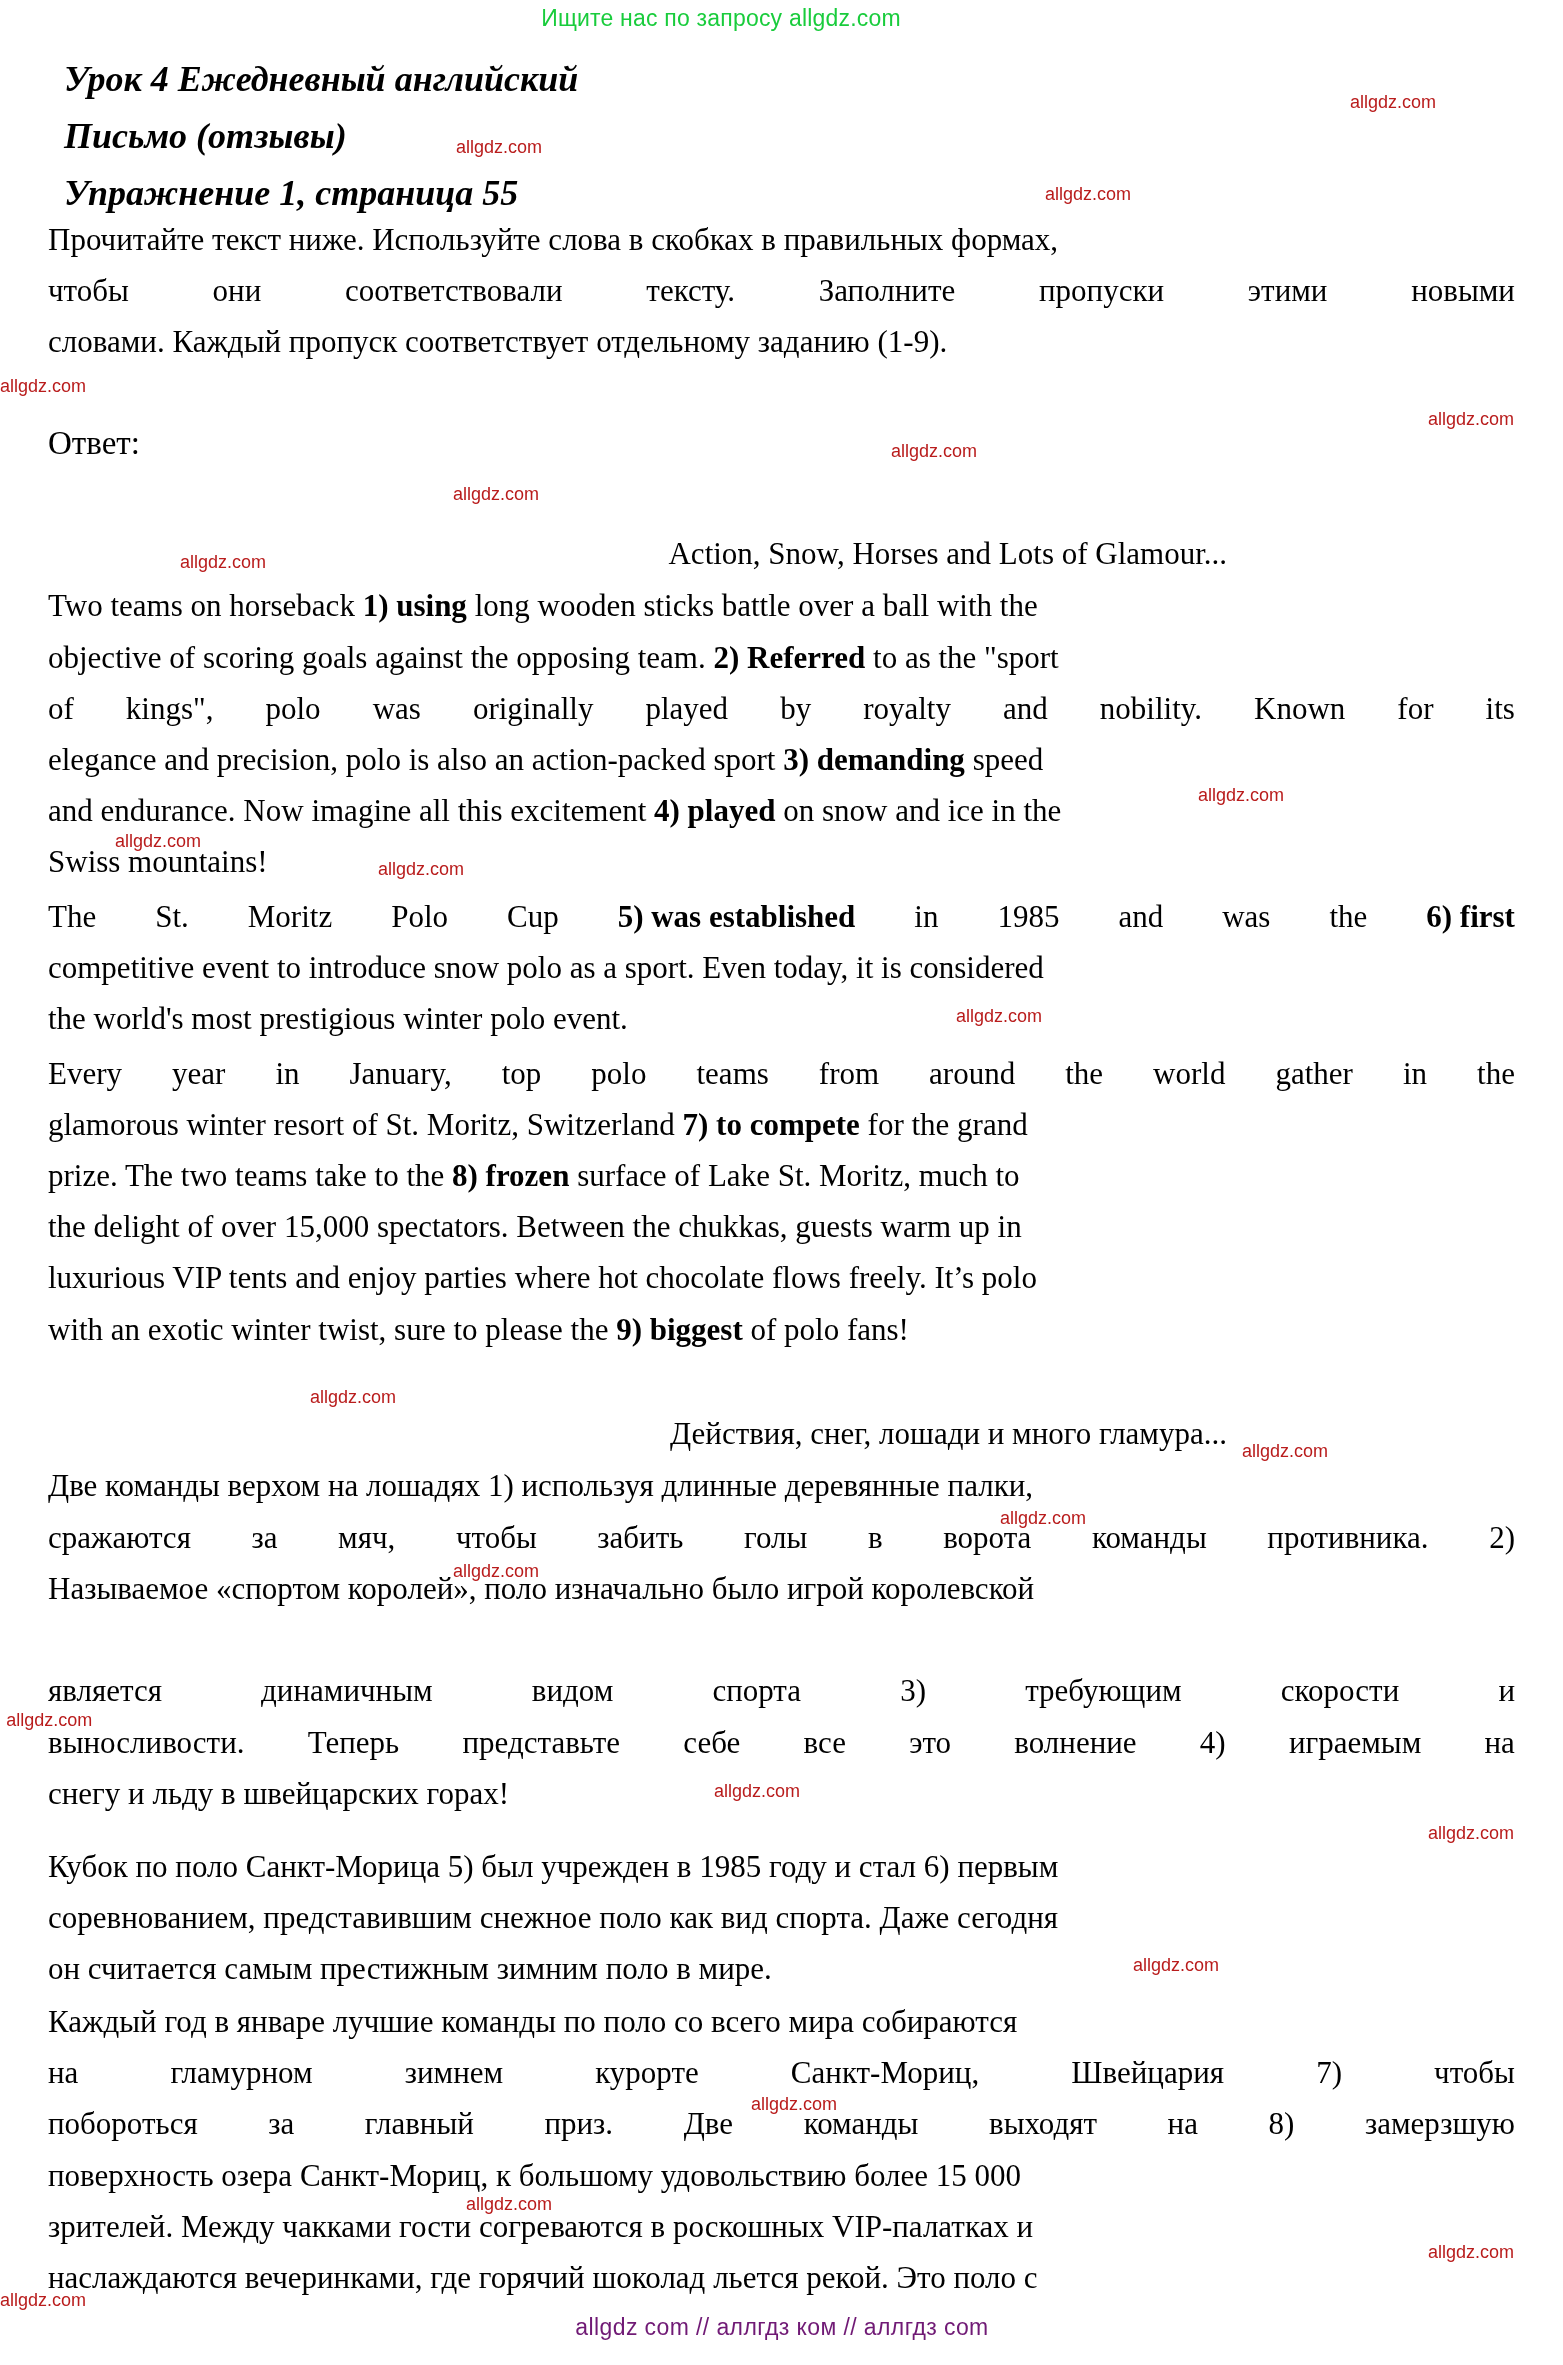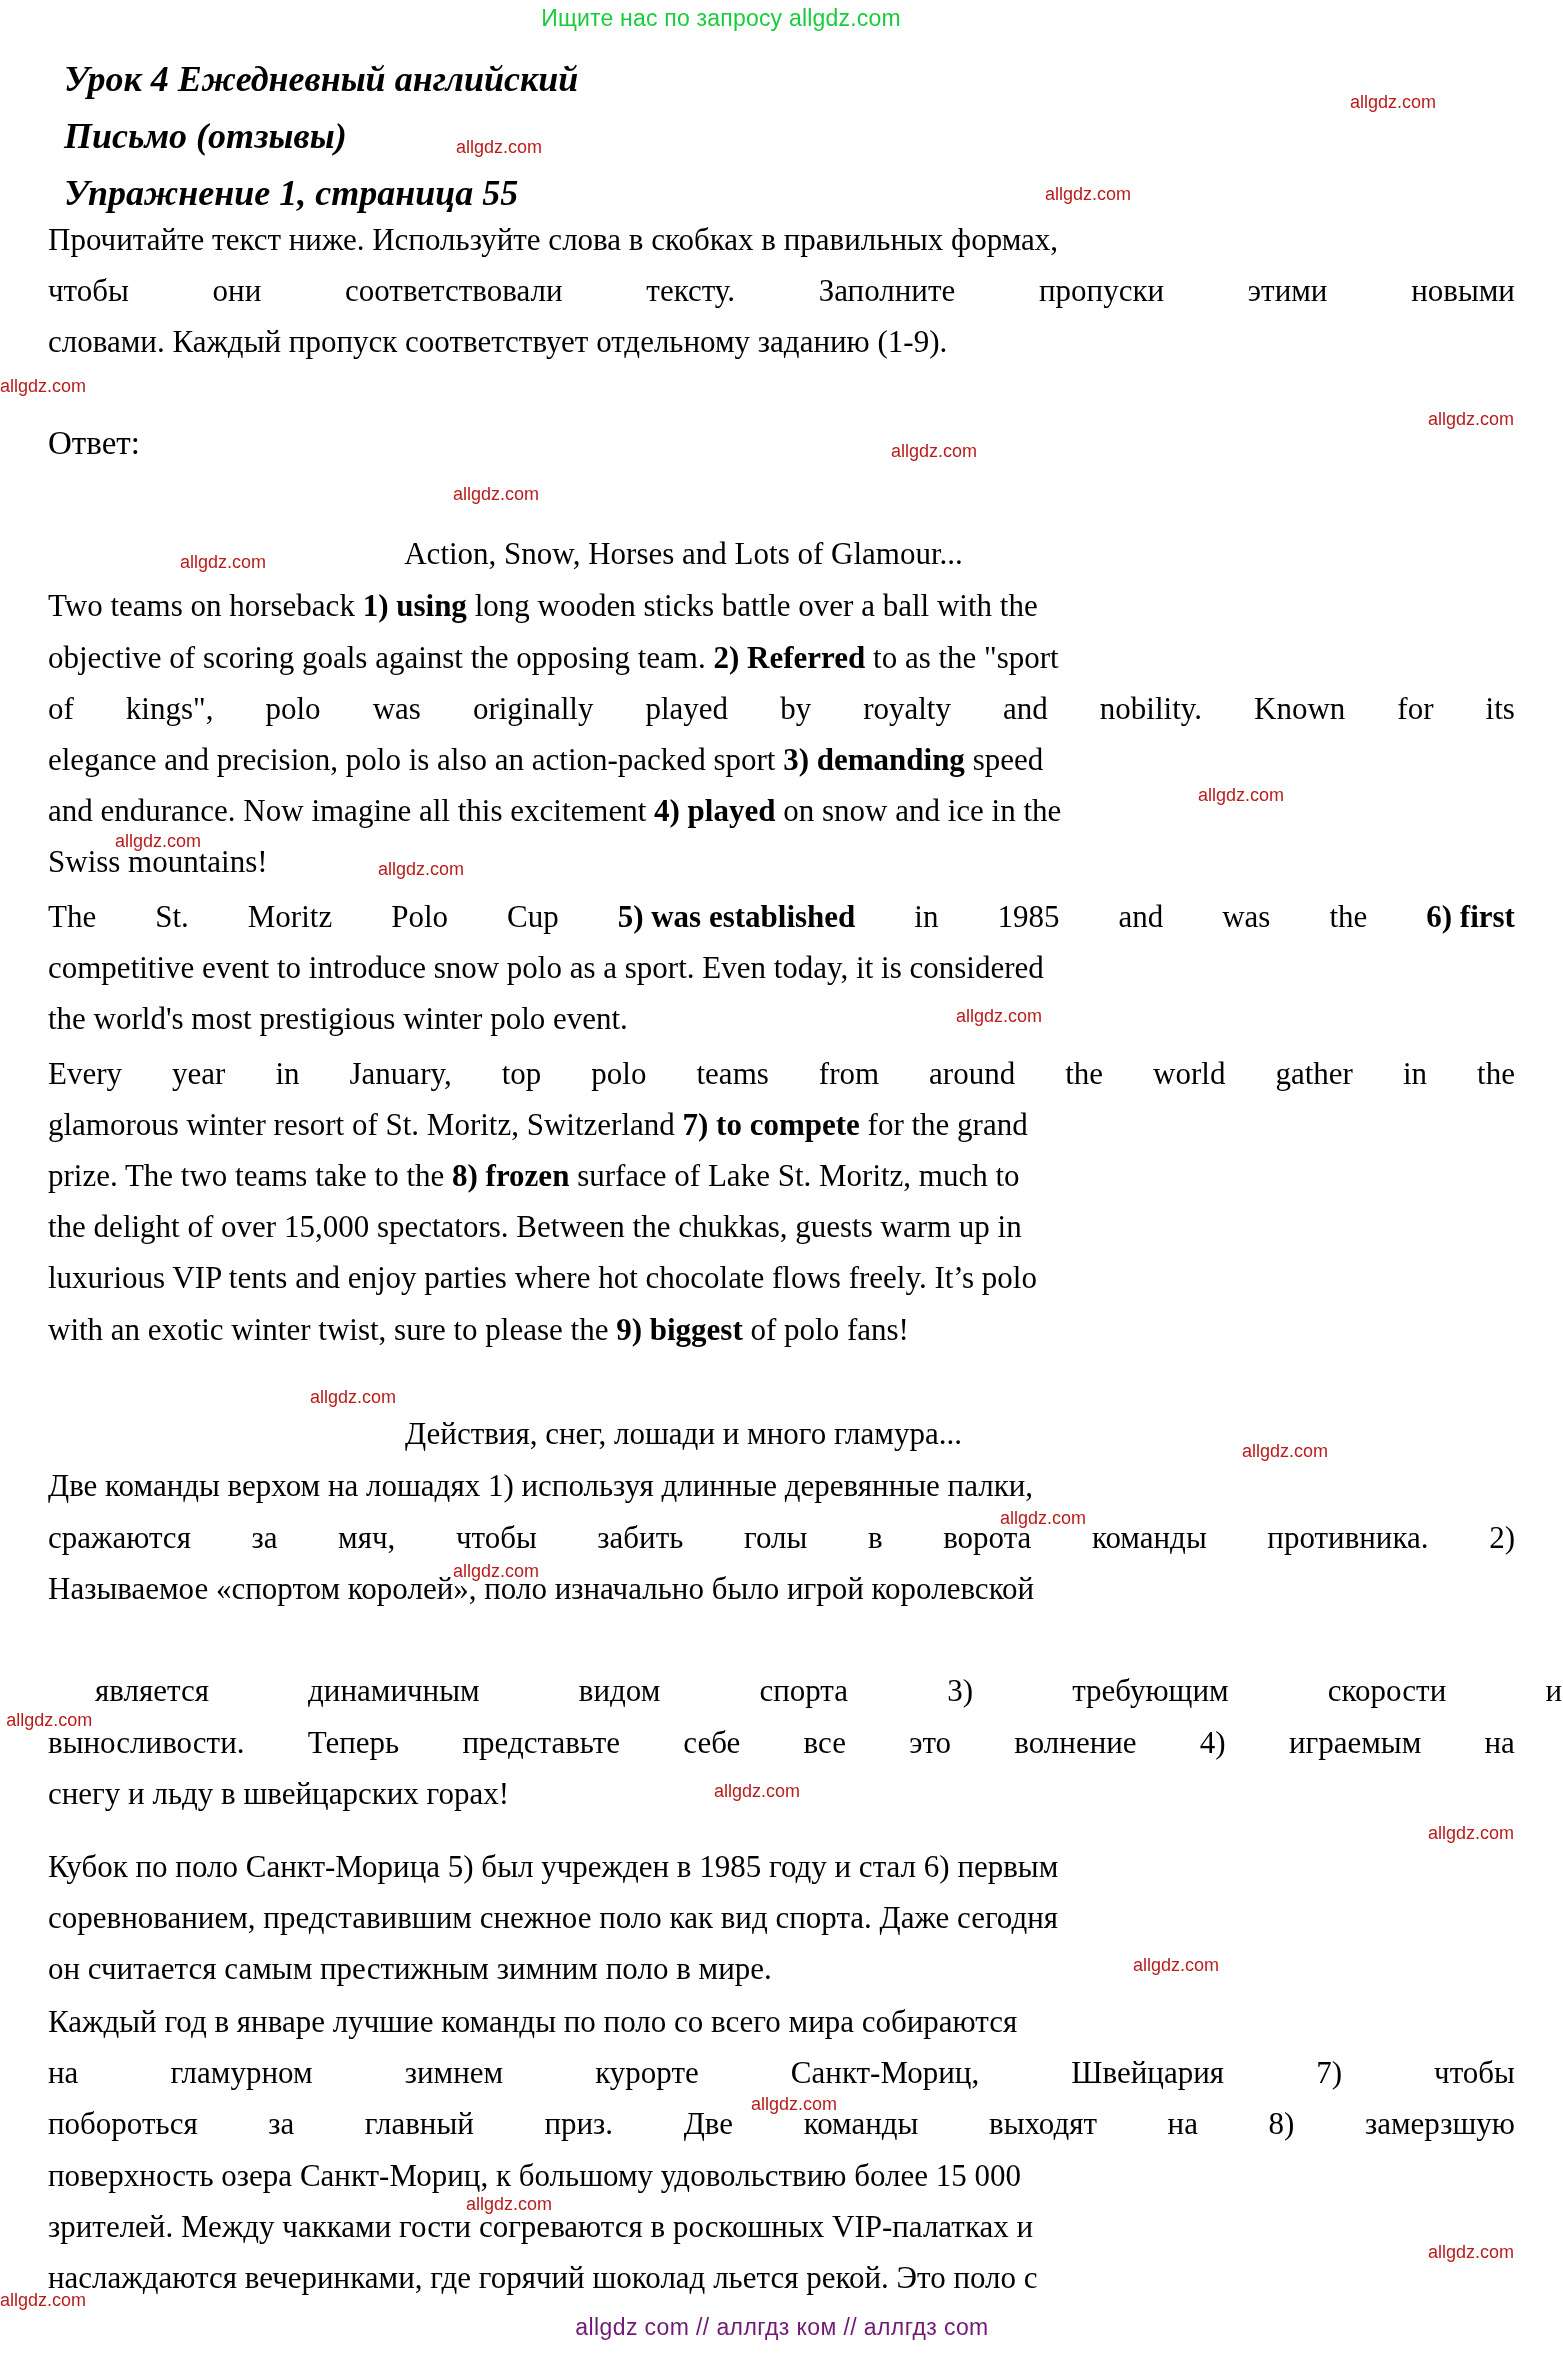--- a/index.html
+++ b/index.html
@@ -57,21 +57,21 @@
   .just-line {
     display: flex;
     justify-content: space-between;
     white-space: nowrap;
     width: 100%;
   }
   .plain-line {
     white-space: nowrap;
   }
   .center-line {
-    text-align: center;
+    text-align: right;
   }
   b { font-weight: bold; }
 
   .answer-label {
     left: 48px;
     top: 425px;
     font-size: 33px;
   }
 
   
@@ -219,21 +219,21 @@
     <span>забить</span>
     <span>голы</span>
     <span>в</span>
     <span>ворота</span>
     <span>команды</span>
     <span>противника.</span>
     <span>2)</span>
   </div>
   <div class="abs wm" style="left:453px; top:1562px;">allgdz.com</div>
   <div class="abs row plain-line" style="top:1571px;">Называемое «спортом королей», поло изначально было игрой королевской</div>
-  <div class="abs row just-line" style="top:1673px;margin-left:47px;">
+  <div class="abs row just-line" style="top:1673px;">
     <span>является</span>
     <span>динамичным</span>
     <span>видом</span>
     <span>спорта</span>
     <span>3)</span>
     <span>требующим</span>
     <span>скорости</span>
     <span>и</span>
   </div>
   <div class="abs wm" style="left:6.2px; top:1711px;">allgdz.com</div>

